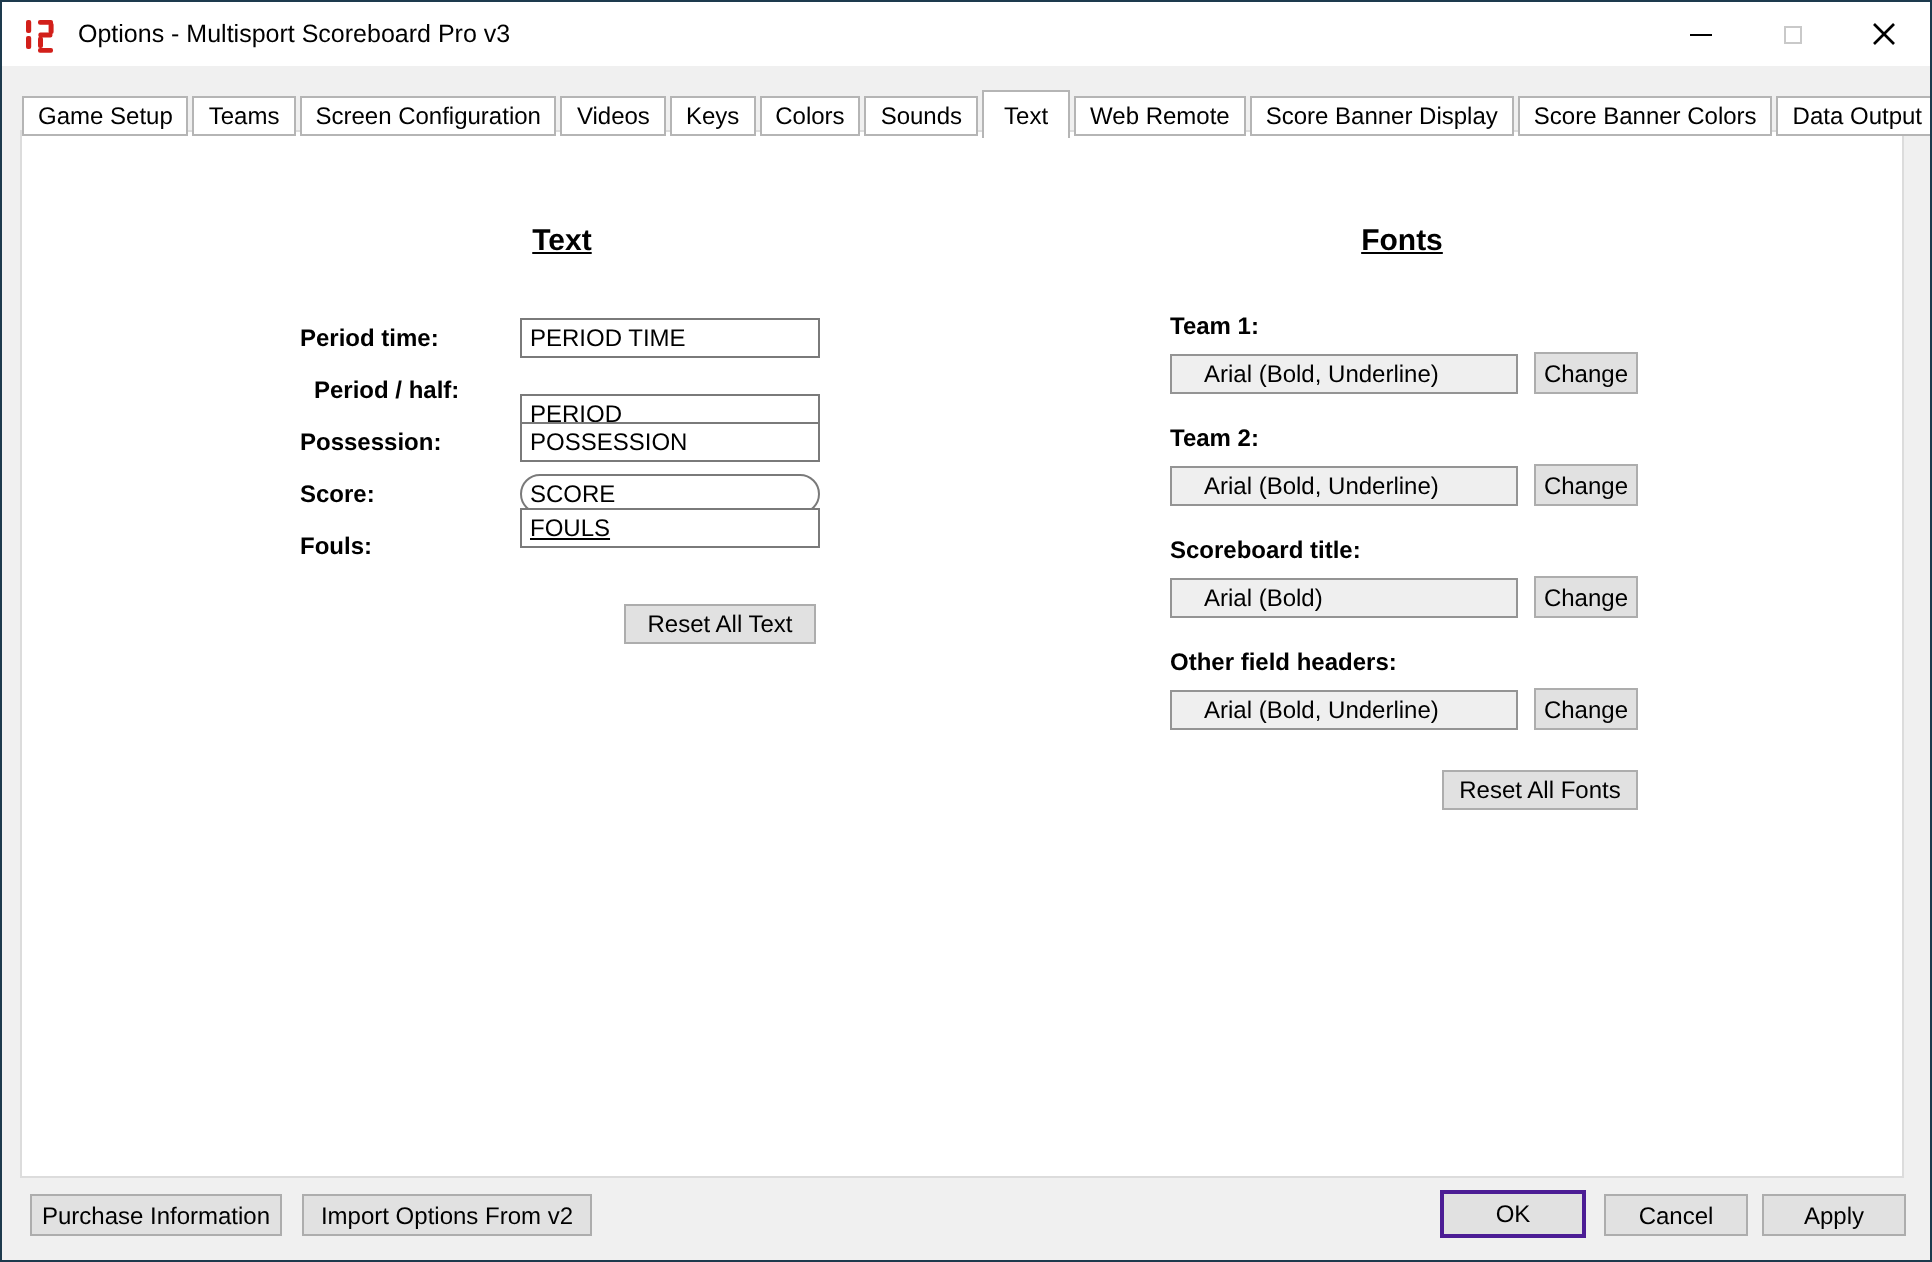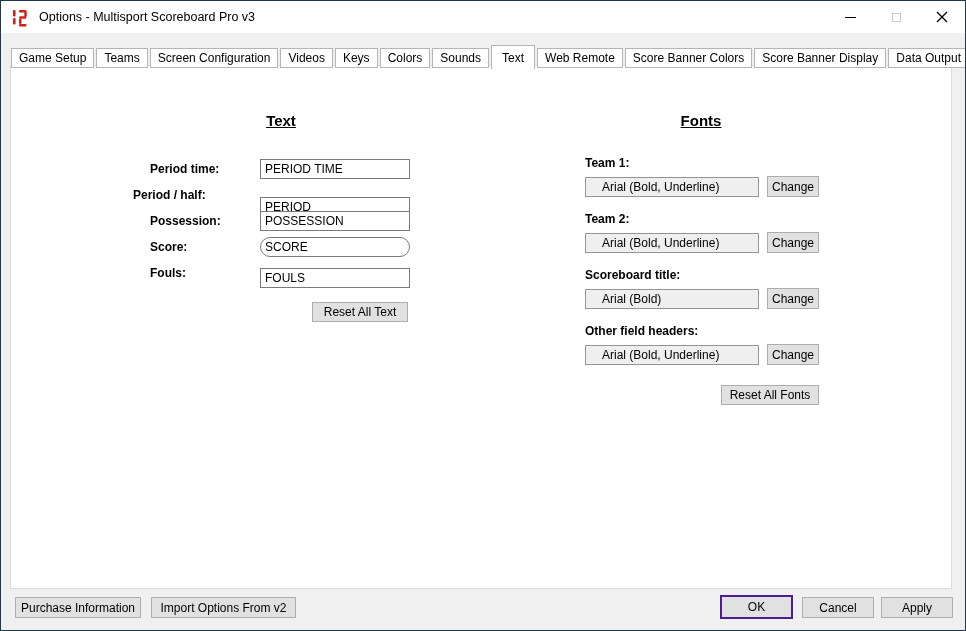--- a/index.html
+++ b/index.html
@@ -109,44 +109,44 @@
   <div class="tabstrip">
     <div class="tab">Game Setup</div>
     <div class="tab">Teams</div>
     <div class="tab">Screen Configuration</div>
     <div class="tab">Videos</div>
     <div class="tab">Keys</div>
     <div class="tab">Colors</div>
     <div class="tab">Sounds</div>
     <div class="tab active">Text</div>
     <div class="tab">Web Remote</div>
+    <div class="tab">Score Banner Display</div>
     <div class="tab">Score Banner Colors</div>
-    <div class="tab">Score Banner Display</div>
     <div class="tab">Data Output</div>
 
   </div>
 
   <div class="panel">
 
     <div class="section-heading" style="left:200px; top:46px;">Text</div>
 
     <span class="field-label" style="left:139px; top:96px;">Period time:</span>
     <input class="text-input" style="left: 249px; top: 93px;" value="PERIOD TIME">
 
-    <span class="field-label" style="left:122px; top:122px;">Period / half:</span>
+    <span class="field-label" style="left:146px; top:122px;">Period / half:</span>
     <input class="text-input" style="left: 249px; top: 119px; margin-top: 12px;" value="PERIOD">
 
     <span class="field-label" style="left:139px; top:148px;">Possession:</span>
     <input class="text-input" style="left: 249px; top: 145px;" value="POSSESSION">
 
     <span class="field-label" style="left:139px; top:174px;">Score:</span>
     <input class="text-input" style="left: 249px; top: 171px; border-radius: 10px;" value="SCORE">
 
     <span class="field-label" style="left:139px; top:200px;">Fouls:</span>
-    <input class="text-input" style="left: 249px; top: 202px;" value="FOULS">
+    <input class="text-input" style="left: 249px; top: 188px; text-decoration: underline;" value="FOULS">
 
     <button class="btn" style="left:301px; top:236px; width:96px; height:20px;">Reset All Text</button>
 
     <div class="section-heading" style="left:620px; top:46px;">Fonts</div>
 
     <span class="field-label" style="left:574px; top:90px;">Team 1:</span>
     <div class="font-box" style="top:111px;">Arial (Bold, Underline)</div>
     <button class="btn change-btn" style="top:110px;">Change</button>
 
     <span class="field-label" style="left:574px; top:146px;">Team 2:</span>

